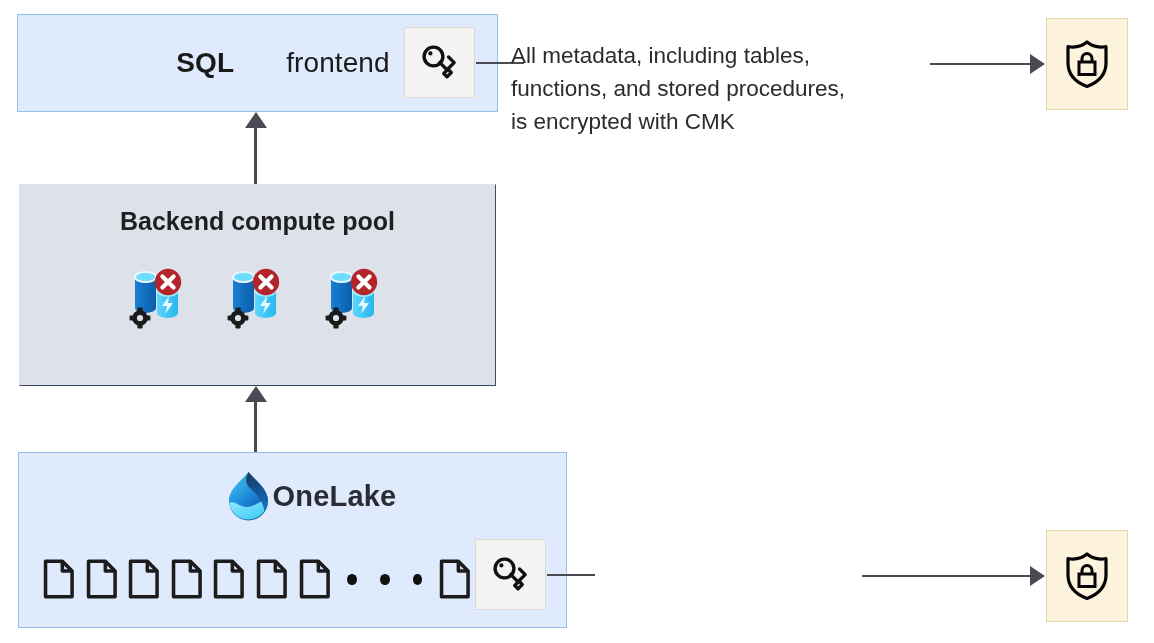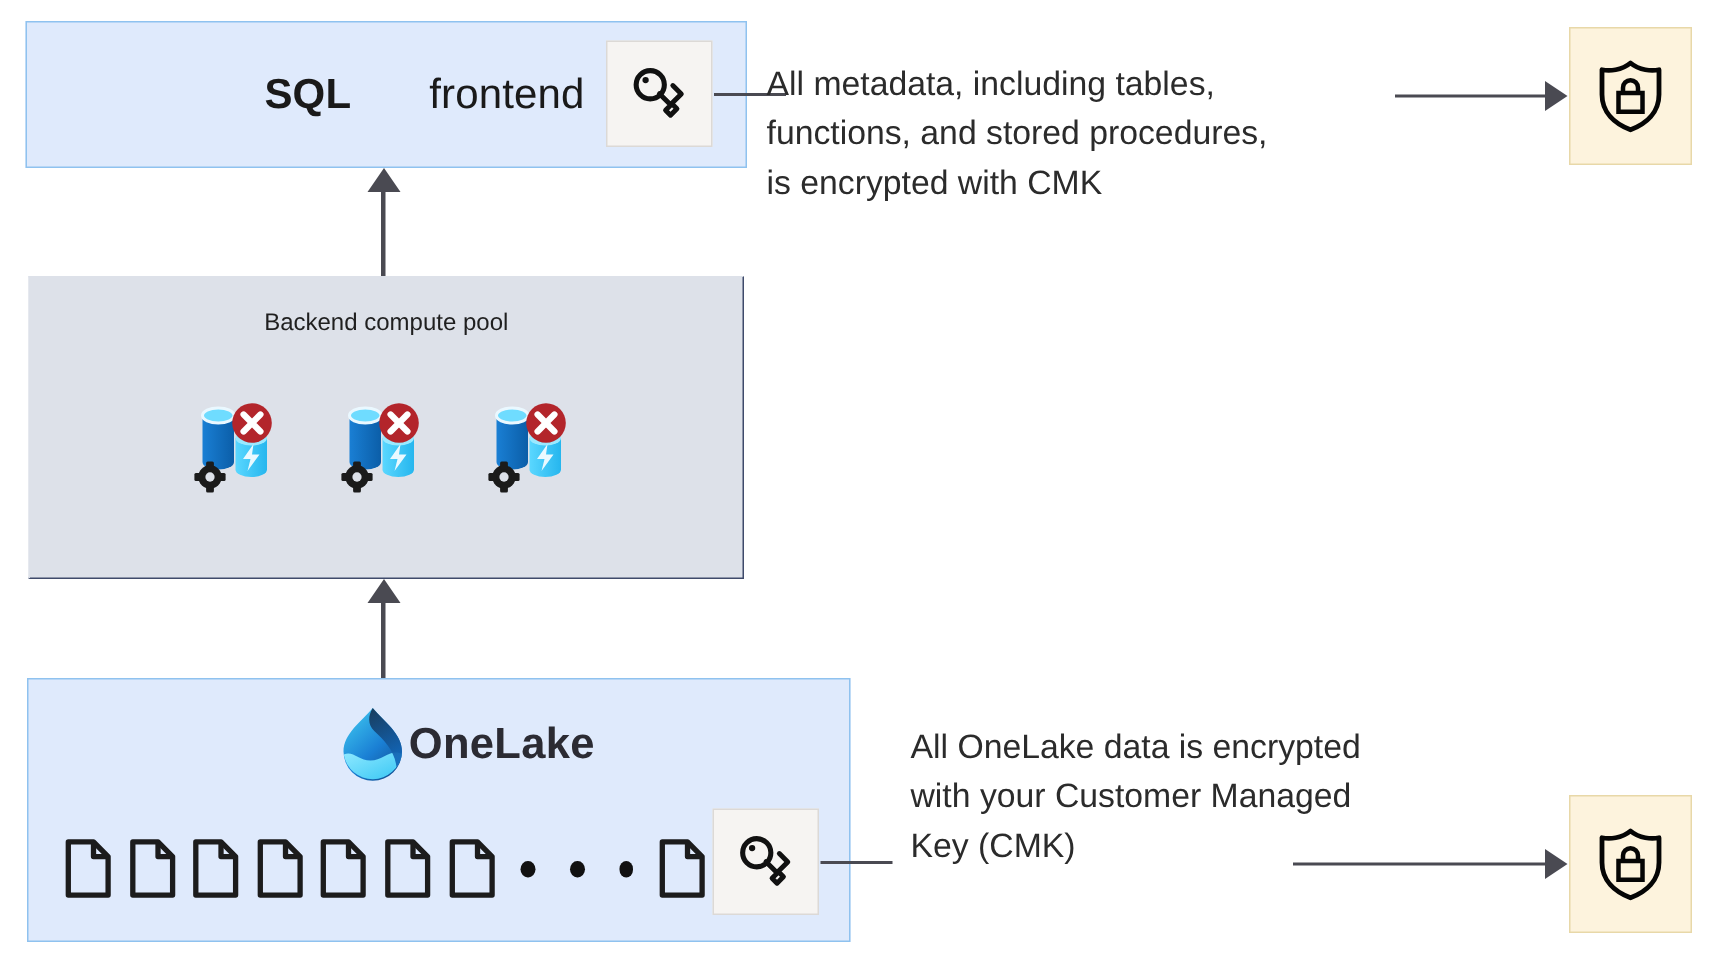--- a/index.html
+++ b/index.html
@@ -42,21 +42,21 @@
     left:17px;top:14px;width:542px;height:98px;
     display:flex;align-items:center;justify-content:center;
     font-size:28px;color:#1a1a1a;letter-spacing:.1px;
     padding-right:10px;
     gap:24px;
   }
   .title-sql b{font-weight:bold;}
   .title-sql span.reg{font-weight:normal;margin-left:28px;}
   .title-backend{
     left:19px;top:207px;width:477px;
-    text-align:center;font-size:16px;font-weight:normal;color:#1f1f1f;
+    text-align:center;font-size:25px;font-weight:bold;color:#1f1f1f;
   }
 
   
   .key-chip{
     background:#f6f4f2;border:1px solid #dcd9d6;
     display:flex;align-items:center;justify-content:center;
   }
   .key-chip.sql{left:404px;top:27px;width:71px;height:71px;}
   .key-chip.lake{left:475px;top:539px;width:71px;height:71px;}
 
@@ -316,23 +316,20 @@
       <g fill="none" stroke="#111" stroke-width="3.4" stroke-linejoin="round" stroke-linecap="round">
         <circle cx="17.5" cy="17.5" r="9.4"></circle>
         <path d="M24.4 24.2 L32.2 32 L28.6 35.6 L32 39 L36.4 34.6 L32.8 31 L39.4 24.4 L33.6 18.6" transform="translate(-1,-1) scale(0.97) translate(1,1)"></path>
       </g>
       <circle cx="14.4" cy="14.4" r="2.1" fill="#111"></circle>
     </svg>
   </div>
 
   <div class="abs hline" style="left:547px;top:574px;width:48px;"></div>
 
-  <div class="abs para para-bottom">All OneLake data is encrypted
-with your Customer Managed
-Key (CMK)</div>
 
   <div class="abs hline" style="left:862px;top:575px;width:168px;"></div>
   <div class="abs arrow-right" style="left:1030px;top:566px;"></div>
 
   <div class="abs box-shield bottom">
     <svg width="50" height="52" viewBox="0 0 50 52">
       <path d="M25 4 C19 9 11 9.5 6 8.5 V25 C6 37 14.5 44.5 25 48.5 C35.5 44.5 44 37 44 25 V8.5 C39 9.5 31 9 25 4 Z" fill="none" stroke="#050505" stroke-width="3.2" stroke-linejoin="round"></path>
       <rect x="17" y="24" width="16" height="12.5" fill="none" stroke="#050505" stroke-width="3"></rect>
       <path d="M20 24 V20.5 A5 5 0 0 1 30 20.5 V24" fill="none" stroke="#050505" stroke-width="3"></path>
     </svg>

